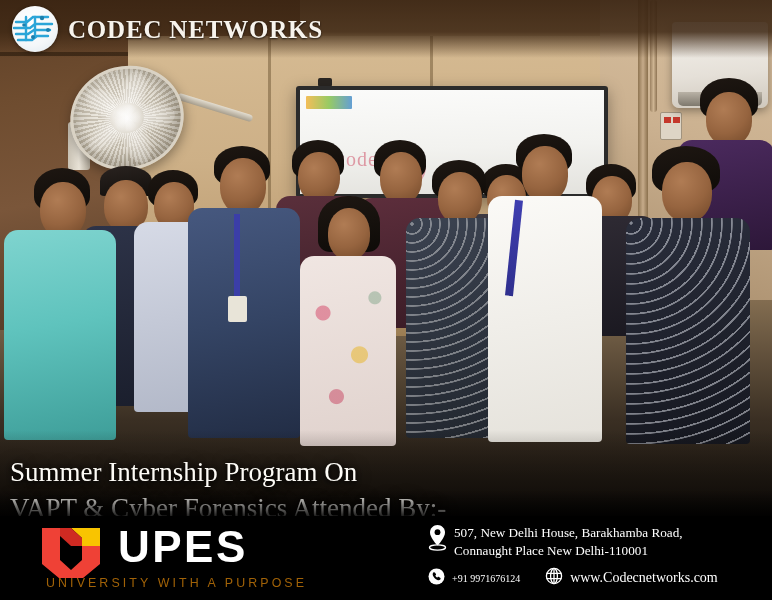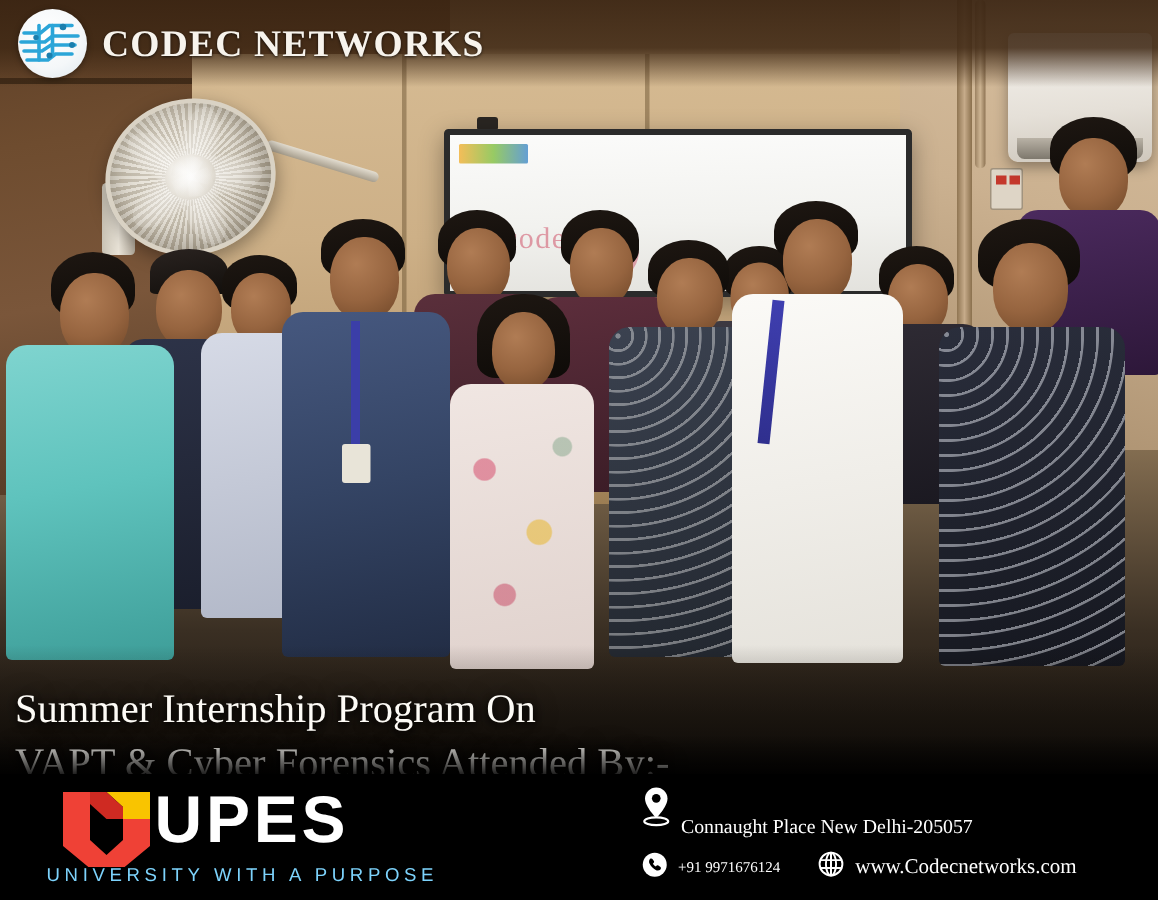--- a/index.html
+++ b/index.html
@@ -194,32 +194,32 @@
   .footer {
     position:absolute; left:0; top:516px; width:772px; height:84px;
     background:#000; z-index:7;
     display:flex; align-items:center;
   }
   .footer-fade {
     position:absolute; left:0; top:-26px; width:772px; height:30px;
     background:linear-gradient(180deg, rgba(0,0,0,0), #000);
   }
   .upes {
-    position:relative; margin-left:40px; display:flex; align-items:flex-start; gap:1px;
+    position:relative; margin-left:40px; display:flex; align-items:flex-start; gap:16px;
   }
   .upes-mark { position:relative; width:62px; height:52px; flex:none; }
   .upes-col { display:flex; flex-direction:column; }
   .upes-word {
     font-family:"Liberation Sans", sans-serif;
     font-weight:bold; font-size:44px; color:#ffffff;
     letter-spacing:2.5px; line-height:.95;
   }
   .upes-sub {
     font-family:"Liberation Sans", sans-serif;
-    font-size:12.4px; color:#7dd3fc; letter-spacing:3.1px;
+    font-size:12.4px; color:#a16207; letter-spacing:3.1px;
     margin-top:8px; white-space:nowrap; margin-left:-72px;
   }
   .contact {
     position:absolute; left:428px; top:8px;
     font-family:"Liberation Serif", serif; color:#fff;
   }
   .c-row { display:flex; align-items:flex-start; gap:7px; }
   .c-addr { font-size:13.2px; line-height:1.38; }
   .c-row2 { display:flex; align-items:center; gap:7px; margin-top:7px; }
   .c-phone { font-size:10px; }
@@ -398,22 +398,22 @@
     <div class="contact">
       <div class="c-row">
         <span class="ico">
           <svg width="19" height="28" viewBox="0 0 19 28" aria-hidden="true">
             <path d="M9.5 1C5.4 1 2 4.3 2 8.4c0 5.5 7.5 13.1 7.5 13.1S17 13.9 17 8.4C17 4.3 13.6 1 9.5 1z" fill="#fff"></path>
             <circle cx="9.5" cy="8.2" r="2.9" fill="#000"></circle>
             <ellipse cx="9.5" cy="23.5" rx="8" ry="2.6" fill="none" stroke="#fff" stroke-width="1.4"></ellipse>
           </svg>
         </span>
         <span class="c-addr">
-          <br>
-          <span>Connaught Place New Delhi-205057</span>
+          <span>507, New Delhi House, Barakhamba Road,</span><br>
+          <span>Connaught Place New Delhi-110001</span>
         </span>
       </div>
       <div class="c-row2">
         <span class="ico">
           <svg width="17" height="17" viewBox="0 0 17 17" aria-hidden="true">
             <circle cx="8.5" cy="8.5" r="8" fill="#fff"></circle>
             <path d="M5.3 4.6c.6-.5 1.4-.4 1.8.2l.8 1.2c.3.5.2 1-.2 1.3l-.4.3c.3.9 1.1 1.7 2 2l.3-.4c.3-.4.9-.5 1.3-.2l1.2.8c.6.4.7 1.2.2 1.8-.7.8-1.9 1-2.9.5C7.3 11 5.9 9.6 5 7.7c-.5-1-.4-2.3.3-3.1z" fill="#000"></path>
           </svg>
         </span>
         <span class="c-phone">+91 9971676124</span>

